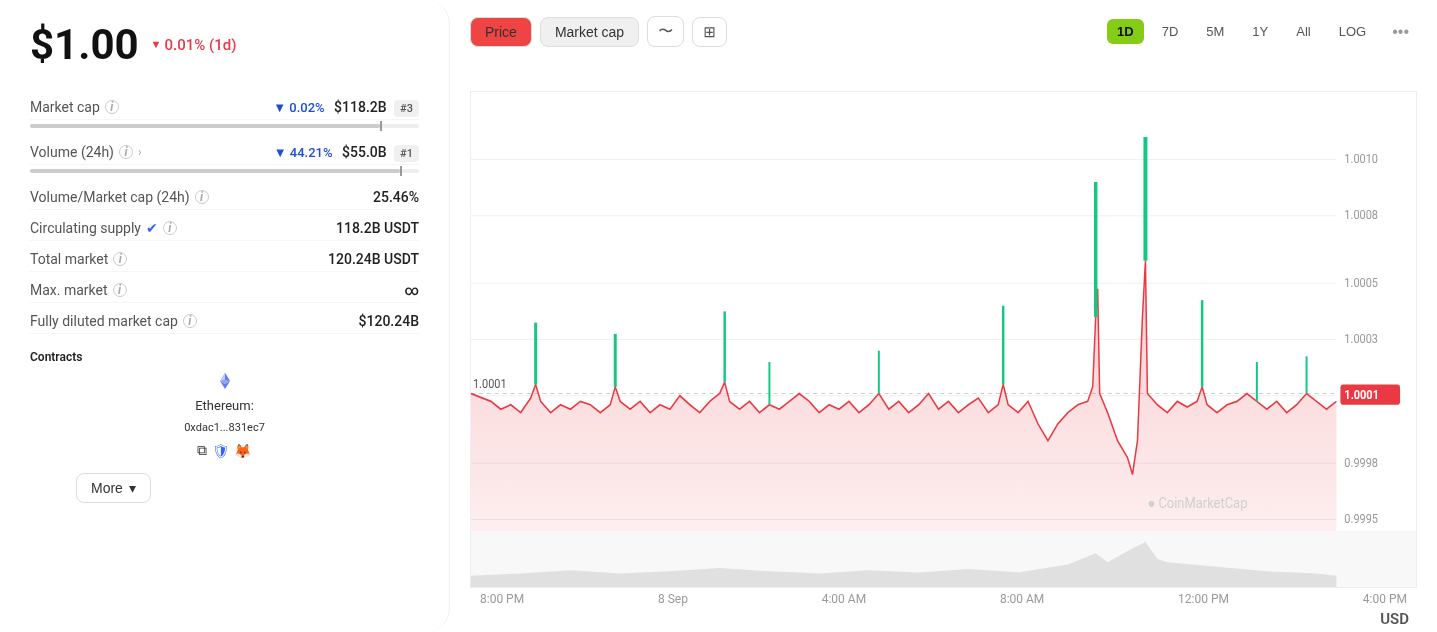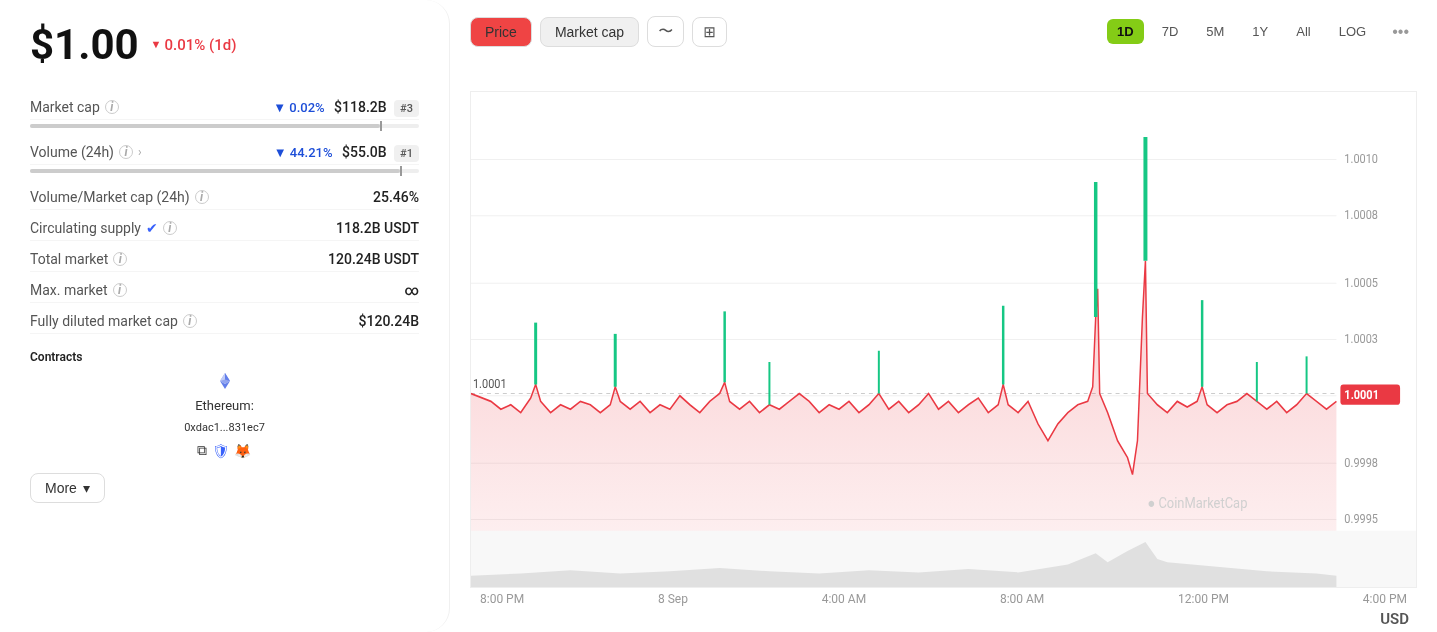--- a/index.html
+++ b/index.html
@@ -137,20 +137,21 @@
       align-items: center;
       gap: 6px;
       border: 1px solid #ddd;
       border-radius: 8px;
       padding: 6px 14px;
       font-size: 14px;
       cursor: pointer;
       color: #333;
       background: #fff;
       margin-top: 14px;
+      margin-left: 46px;
     }
     
     .right-panel {
       flex: 1;
       display: flex;
       flex-direction: column;
       padding: 16px 20px 0;
     }
     .chart-toolbar {
       display: flex;

